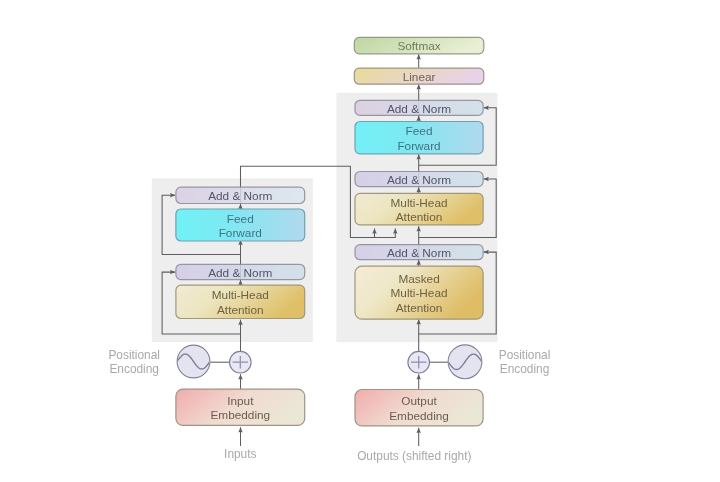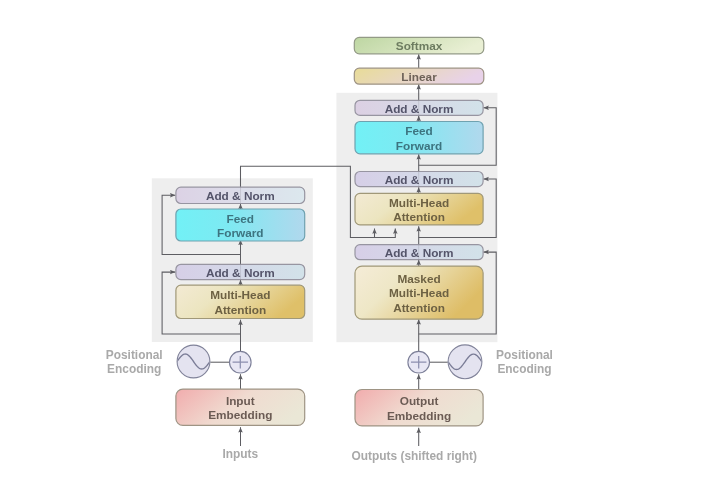--- a/index.html
+++ b/index.html
@@ -1,18 +1,18 @@
 <!DOCTYPE html>
 <html><head>
 <meta charset="utf-8">
 <title>Transformer Architecture</title>
 <style>
   html,body{margin:0;padding:0;background:#ffffff;}
   body{width:720px;height:482px;overflow:hidden;font-family:"Liberation Sans",sans-serif;}
-  #stage{position:relative;width:720px;height:482px;background:#fff;font-weight:bold;}
+  #stage{position:relative;width:720px;height:482px;background:#fff;}
   svg.layer{position:absolute;left:0;top:0;width:720px;height:482px;}
 </style>
 </head>
 <body>
 
 <div id="stage">
   <svg class="layer" viewBox="0 0 720 482">
     <defs id="defs">
         <linearGradient id="grad0" x1="0%" y1="0%" x2="100%" y2="25%">
           <stop offset="0%" stop-color="#bdd6a2"></stop>

